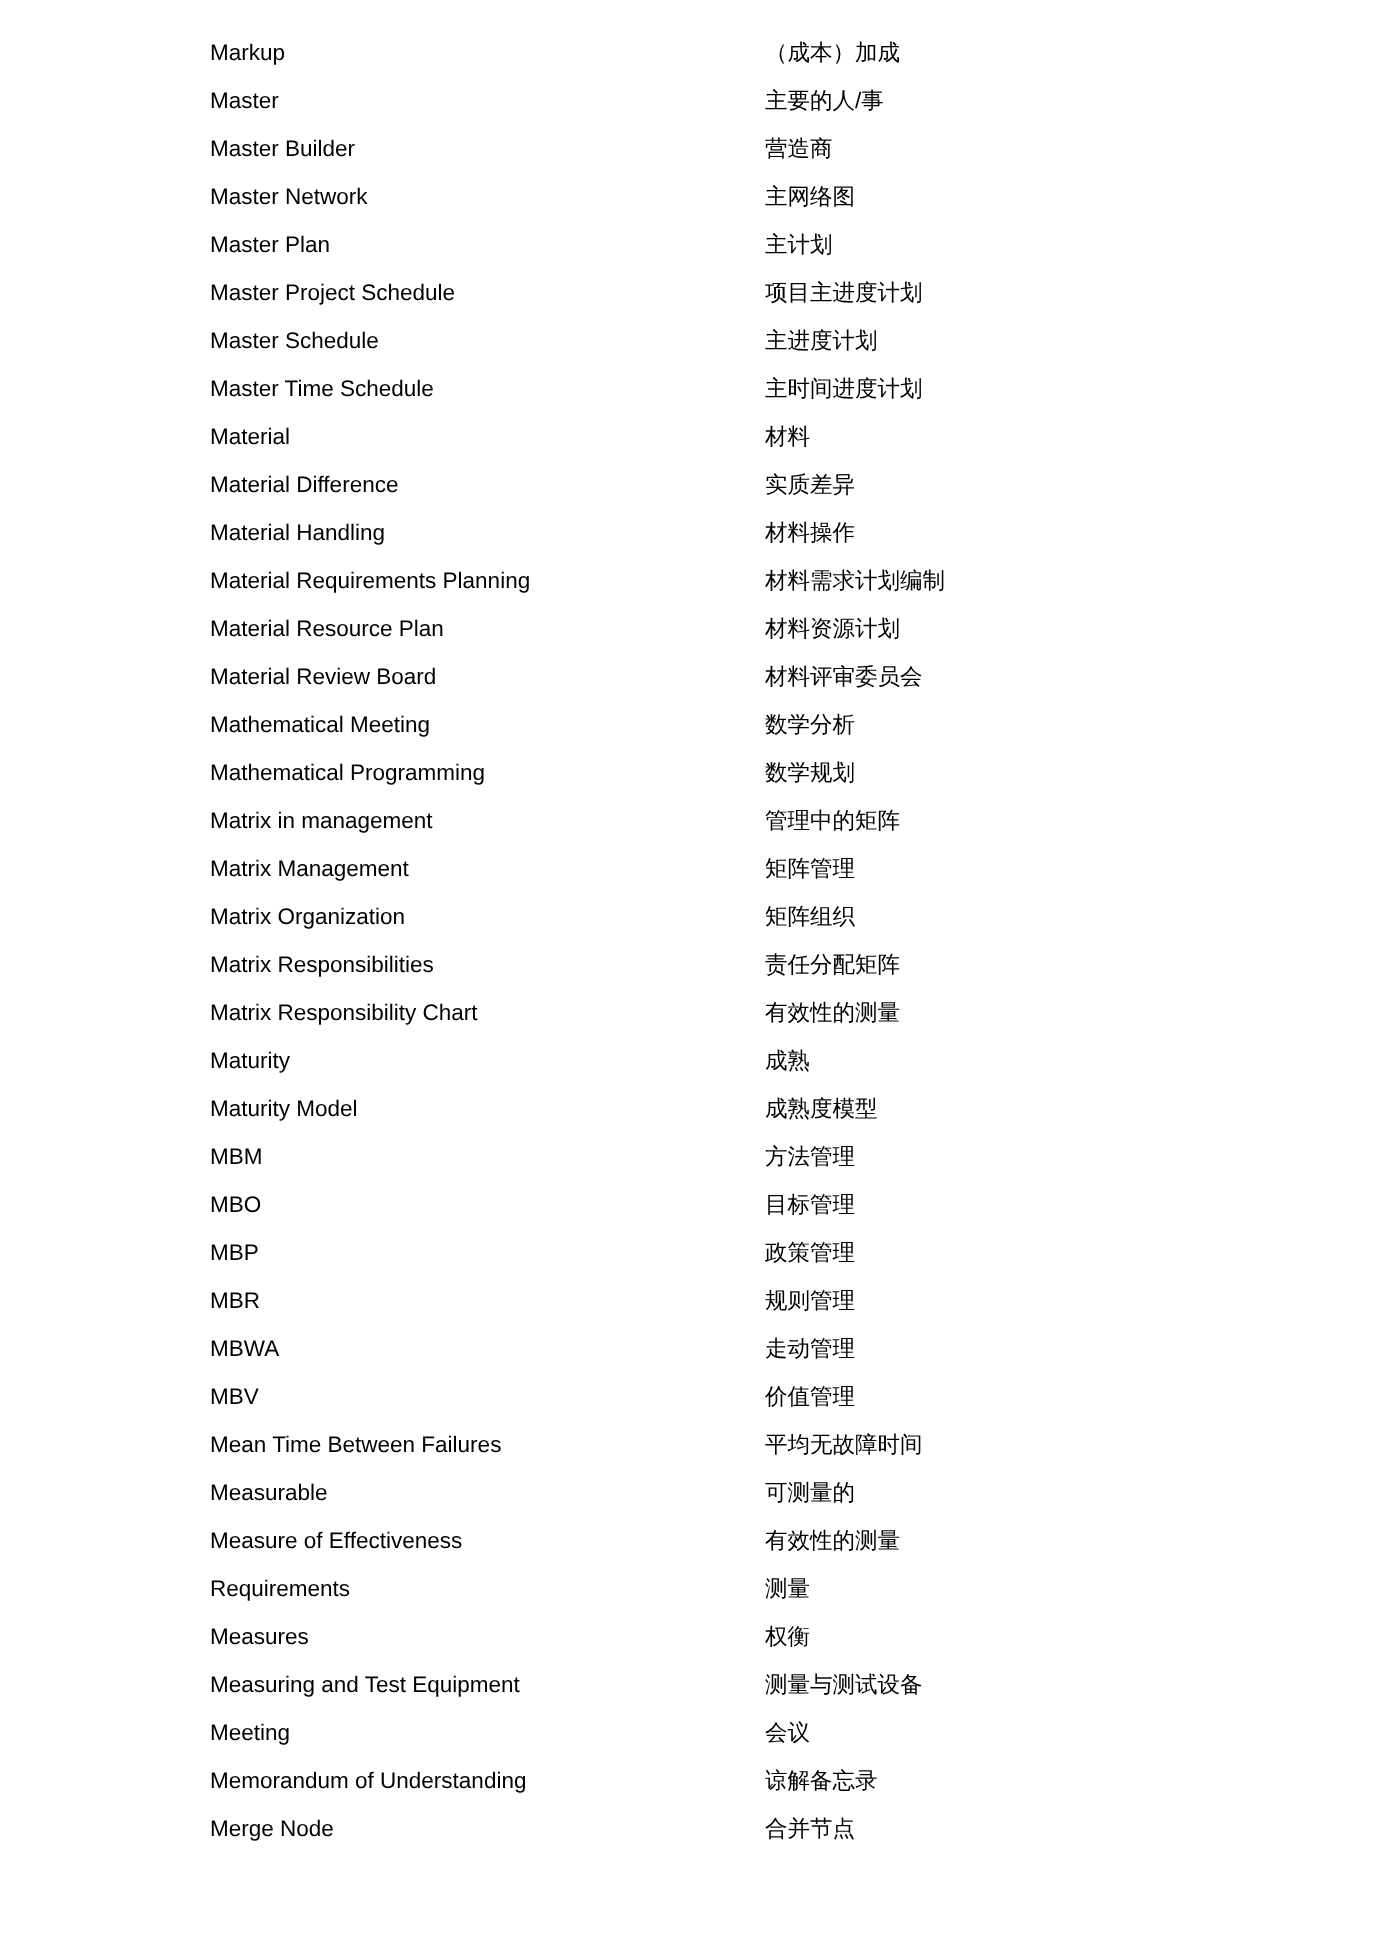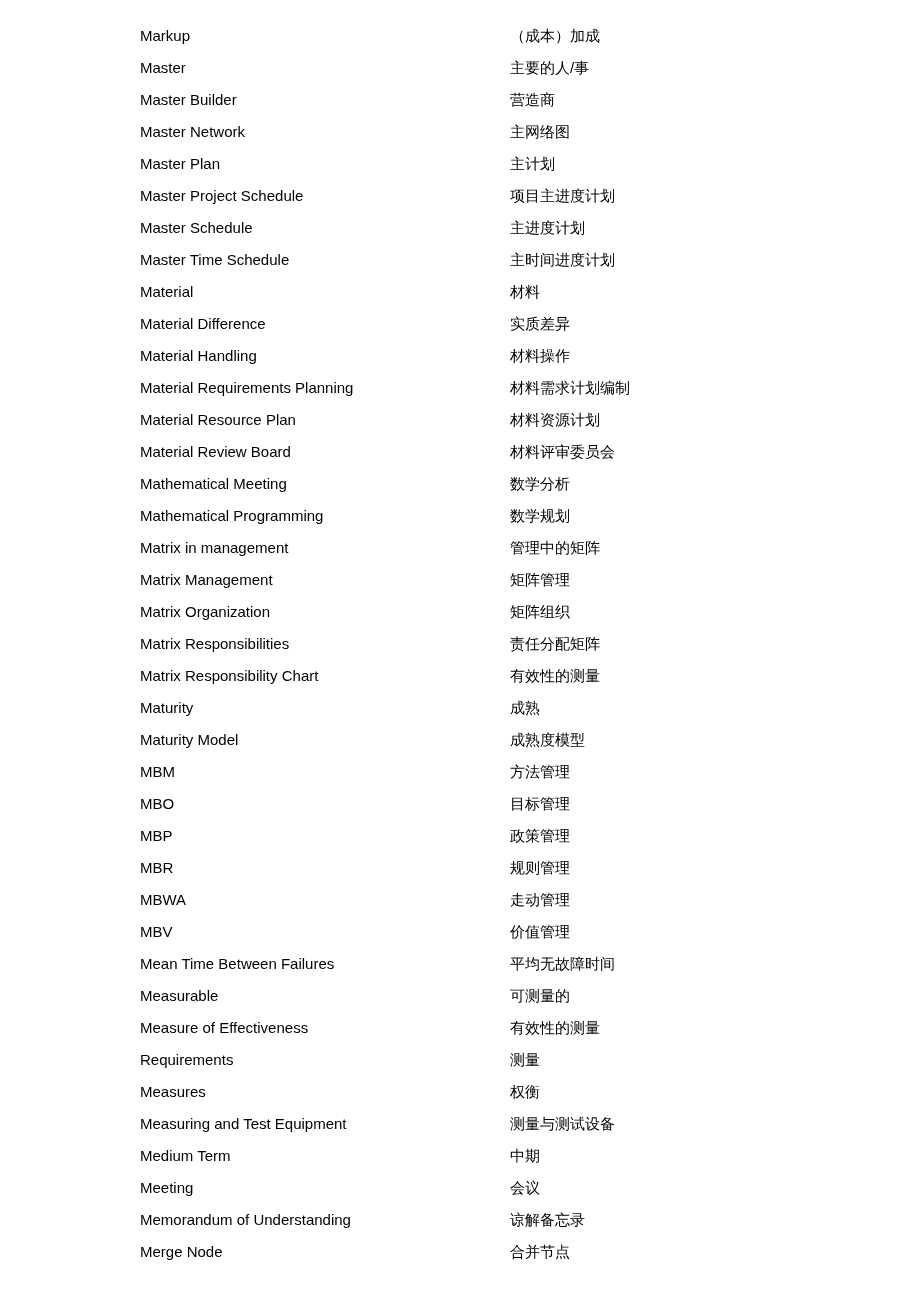--- a/index.html
+++ b/index.html
@@ -174,24 +174,20 @@
       </tr>
       <tr>
         <td>Measures</td>
         <td>权衡</td>
       </tr>
       <tr>
         <td>Measuring and Test Equipment</td>
         <td>测量与测试设备</td>
       </tr>
       <tr>
-        <td>Medium Term</td>
-        <td>中期</td>
-      </tr>
-      <tr>
         <td>Meeting</td>
         <td>会议</td>
       </tr>
       <tr>
         <td>Memorandum of Understanding</td>
         <td>谅解备忘录</td>
       </tr>
       <tr>
         <td>Merge Node</td>
         <td>合并节点</td>

